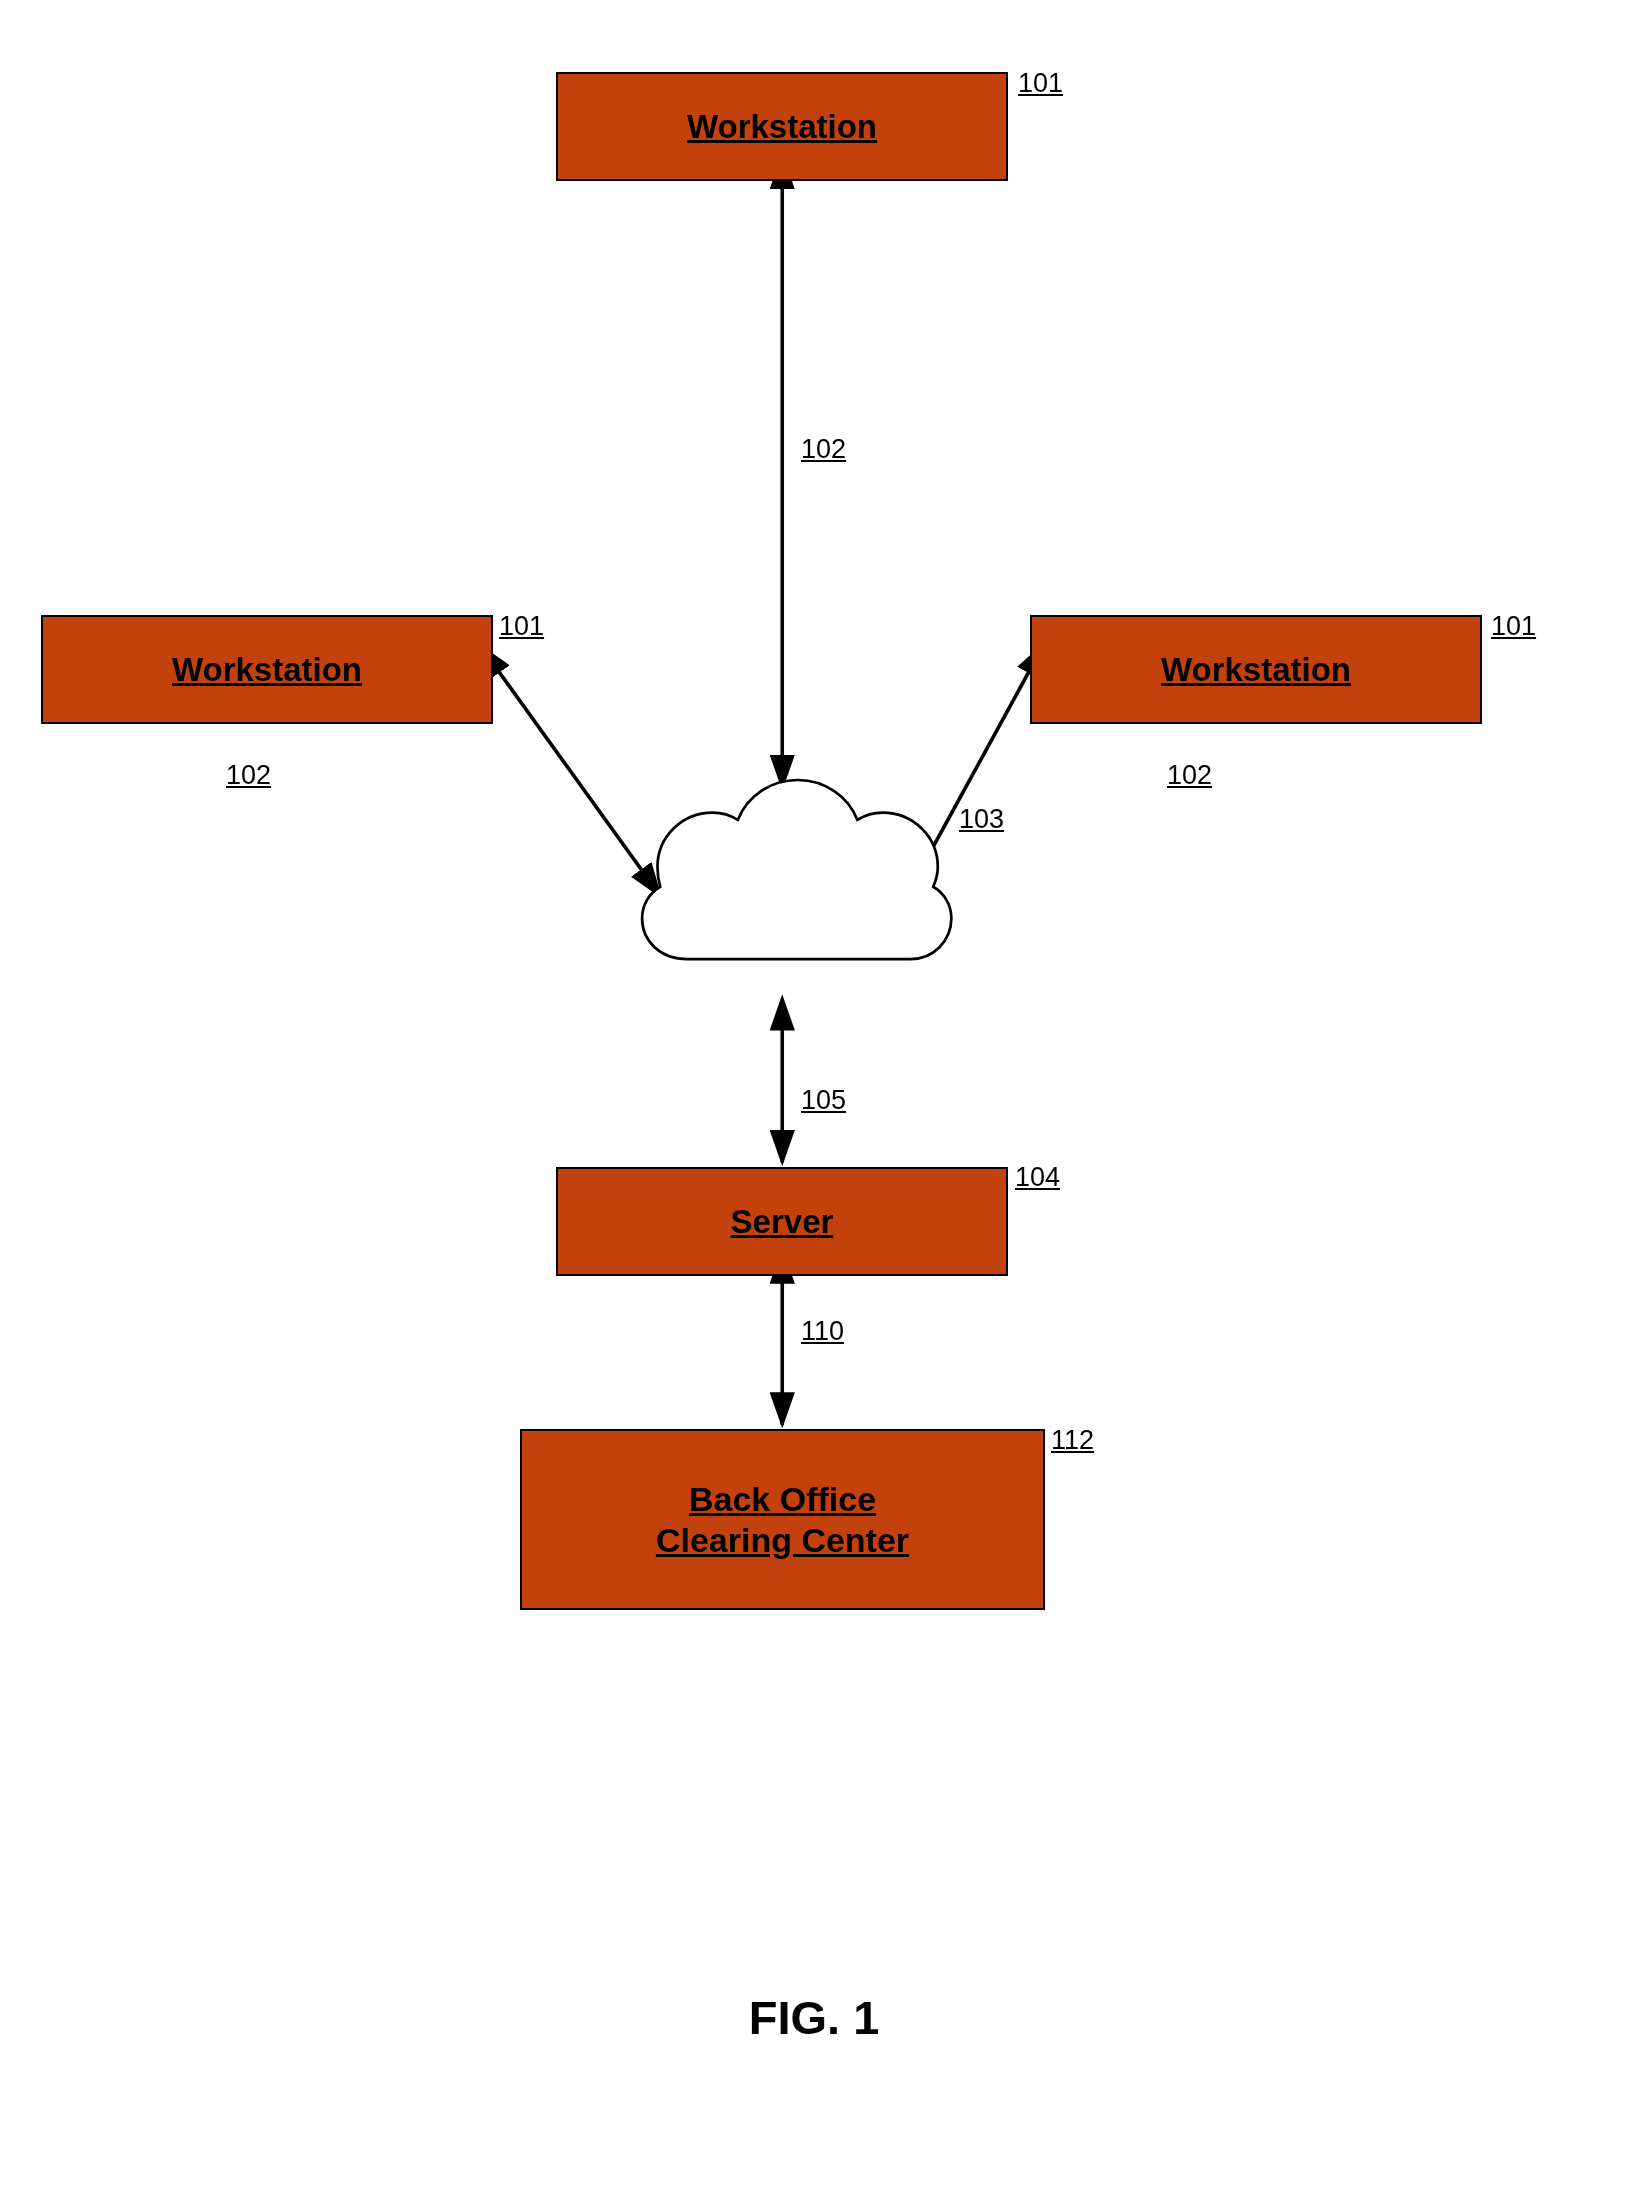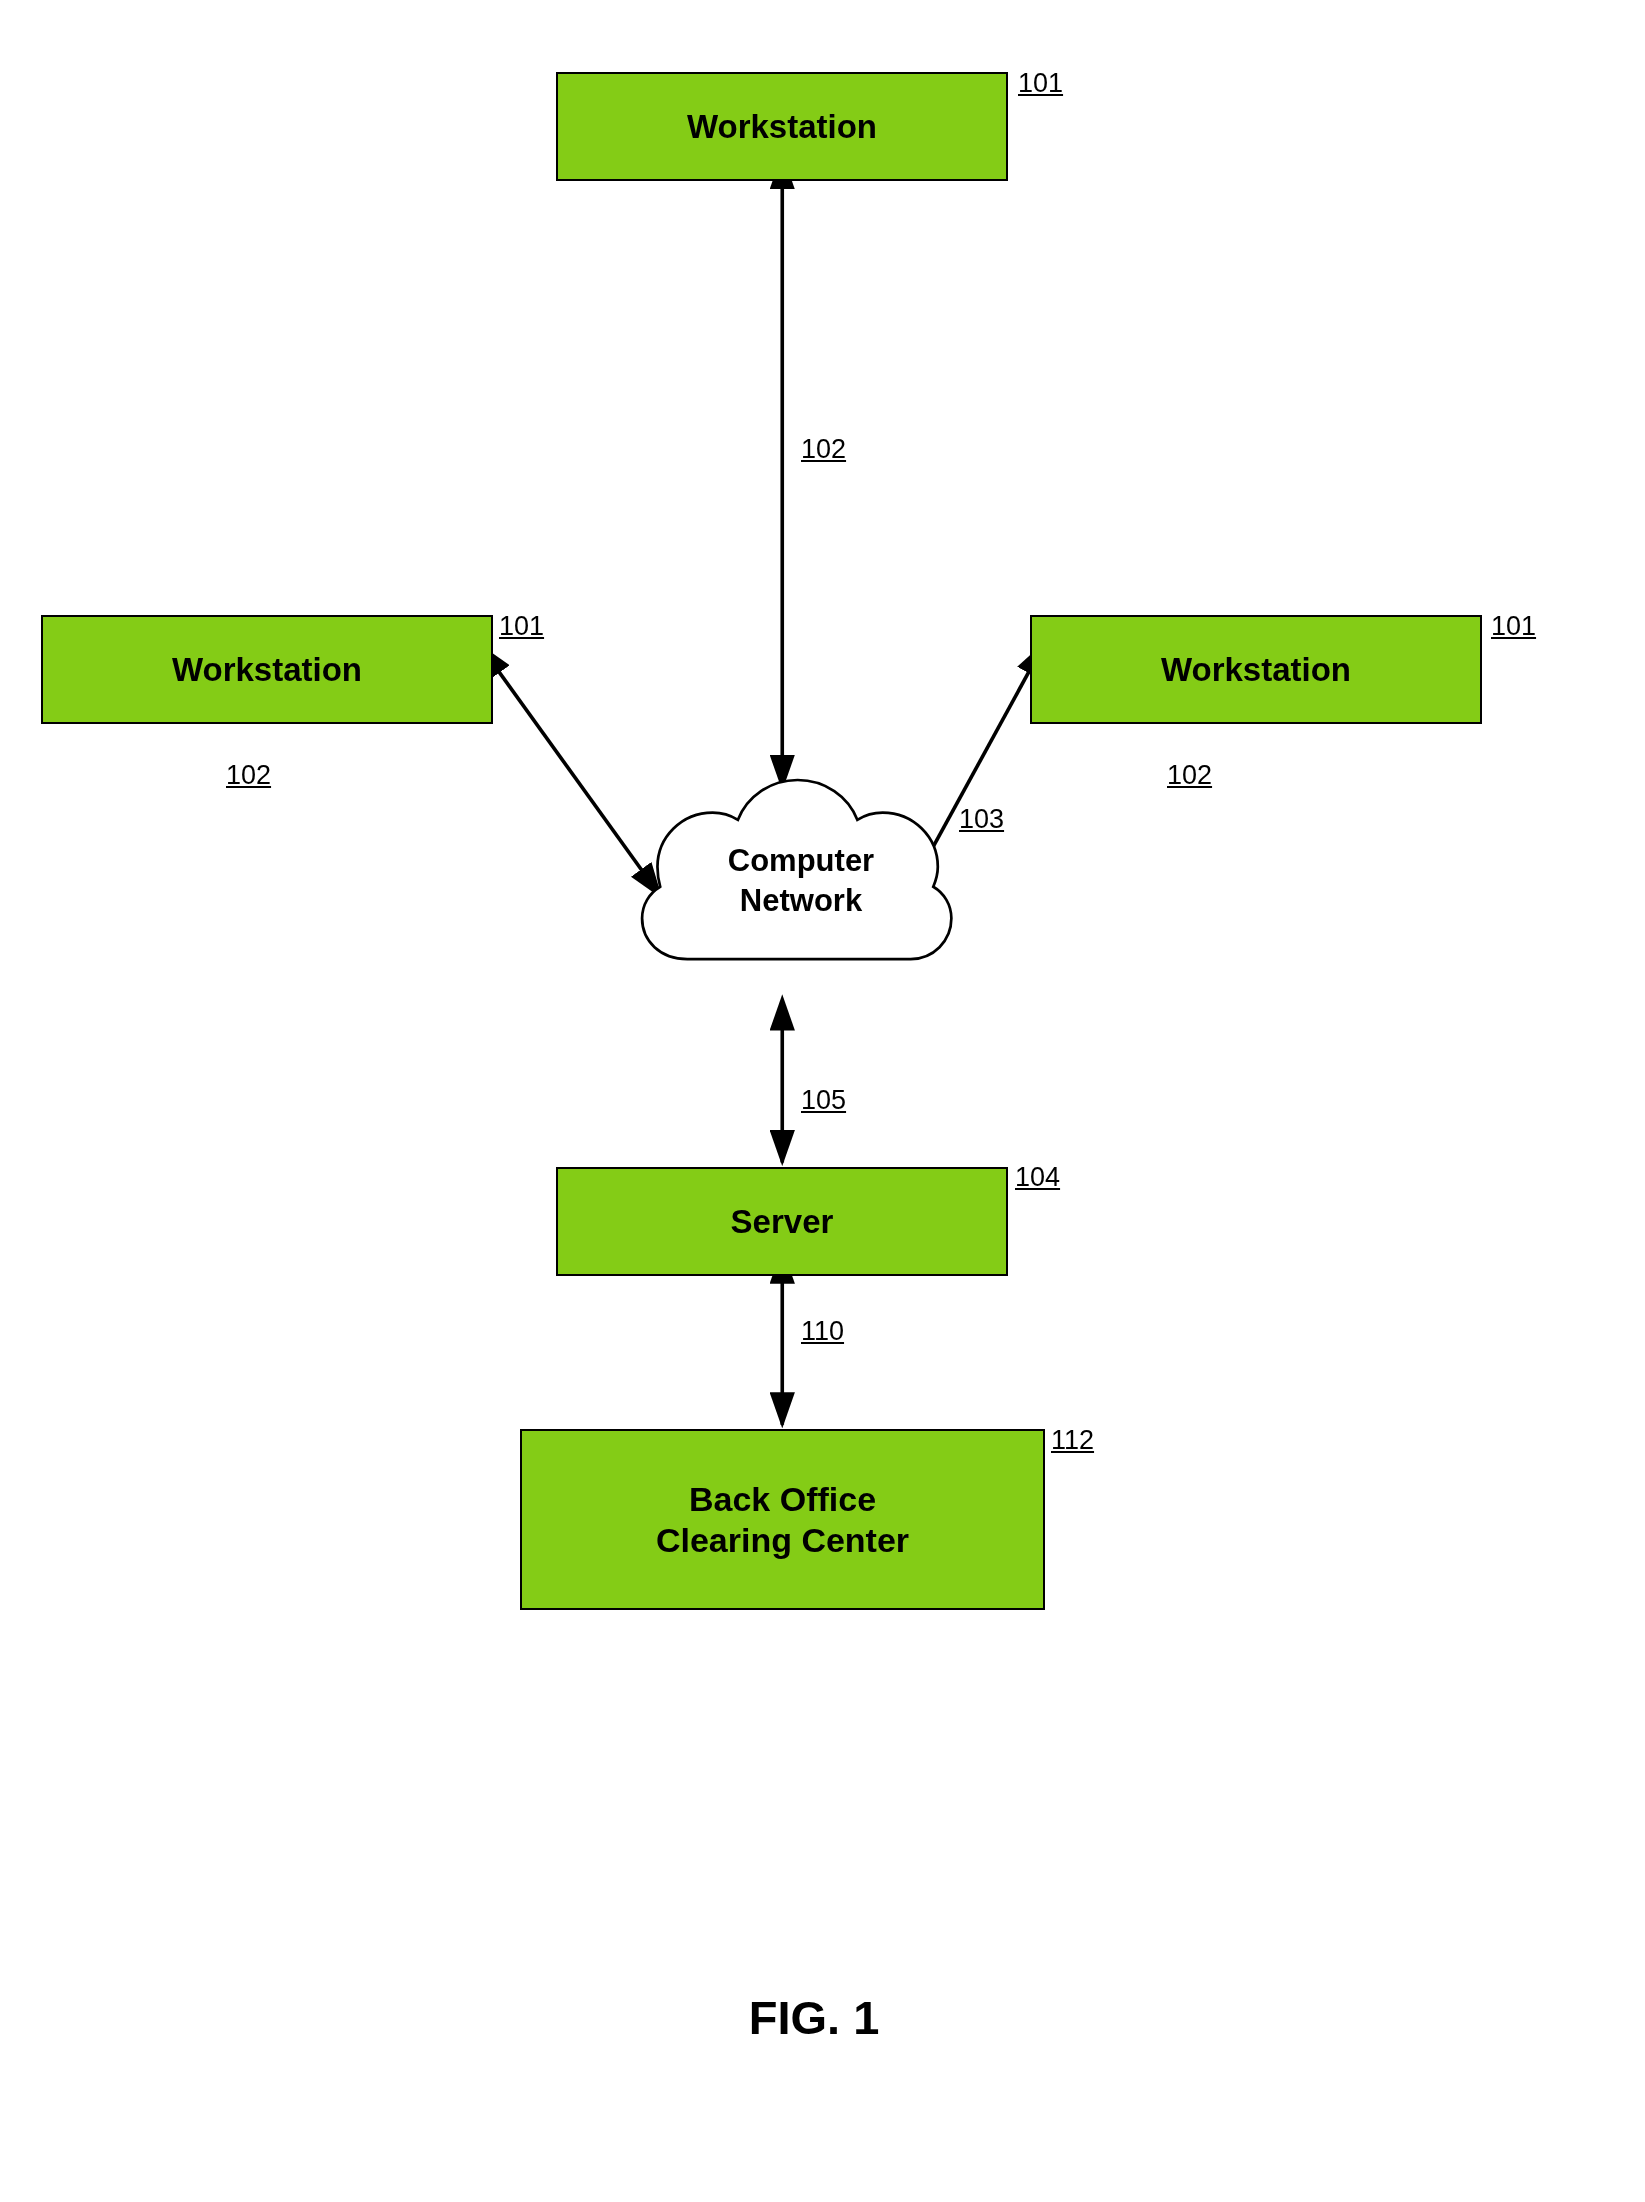--- a/index.html
+++ b/index.html
@@ -16,25 +16,26 @@
       position: absolute;
       top: 0; left: 0;
       width: 1645px;
       height: 2203px;
     }
 
     
     .box {
       position: absolute;
       border: 2.7px solid #000;
-      background: #84cc16;
+      background: #c2410c;
       display: flex;
       align-items: center;
       justify-content: center;
       text-align: center;
+      text-decoration: underline;
     }
     .box-label {
       font-size: 33px;
       font-weight: bold;
       line-height: 1.2;
     }
 
     
     .ref-label {
       position: absolute;
@@ -119,23 +120,20 @@
   <div class="box" style="left:41px; top:615px; width:452px; height:109px;">
     <span class="box-label">Workstation</span>
   </div>
   <span class="ref-label" style="left:499px; top:611px;">101</span>
 
   <div class="box" style="left:1030px; top:615px; width:452px; height:109px;">
     <span class="box-label">Workstation</span>
   </div>
   <span class="ref-label" style="left:1491px; top:611px;">101</span>
 
-  <div style="position:absolute; left:688px; top:841px; width:226px; text-align:center;">
-    <span class="box-label" style="font-size:31px; line-height:1.3;">Computer<br>Network</span>
-  </div>
   <span class="ref-label" style="left:959px; top:796px;margin-top:8px;">103</span>
 
   <span class="ref-label" style="left:801px; top:434px;">102</span>
 
   <span class="ref-label" style="left:226px; top:760px;">102</span>
 
   <span class="ref-label" style="left:1167px; top:760px;">102</span>
 
   <div class="box" style="left:556px; top:1167px; width:452px; height:109px;">
     <span class="box-label">Server</span>

